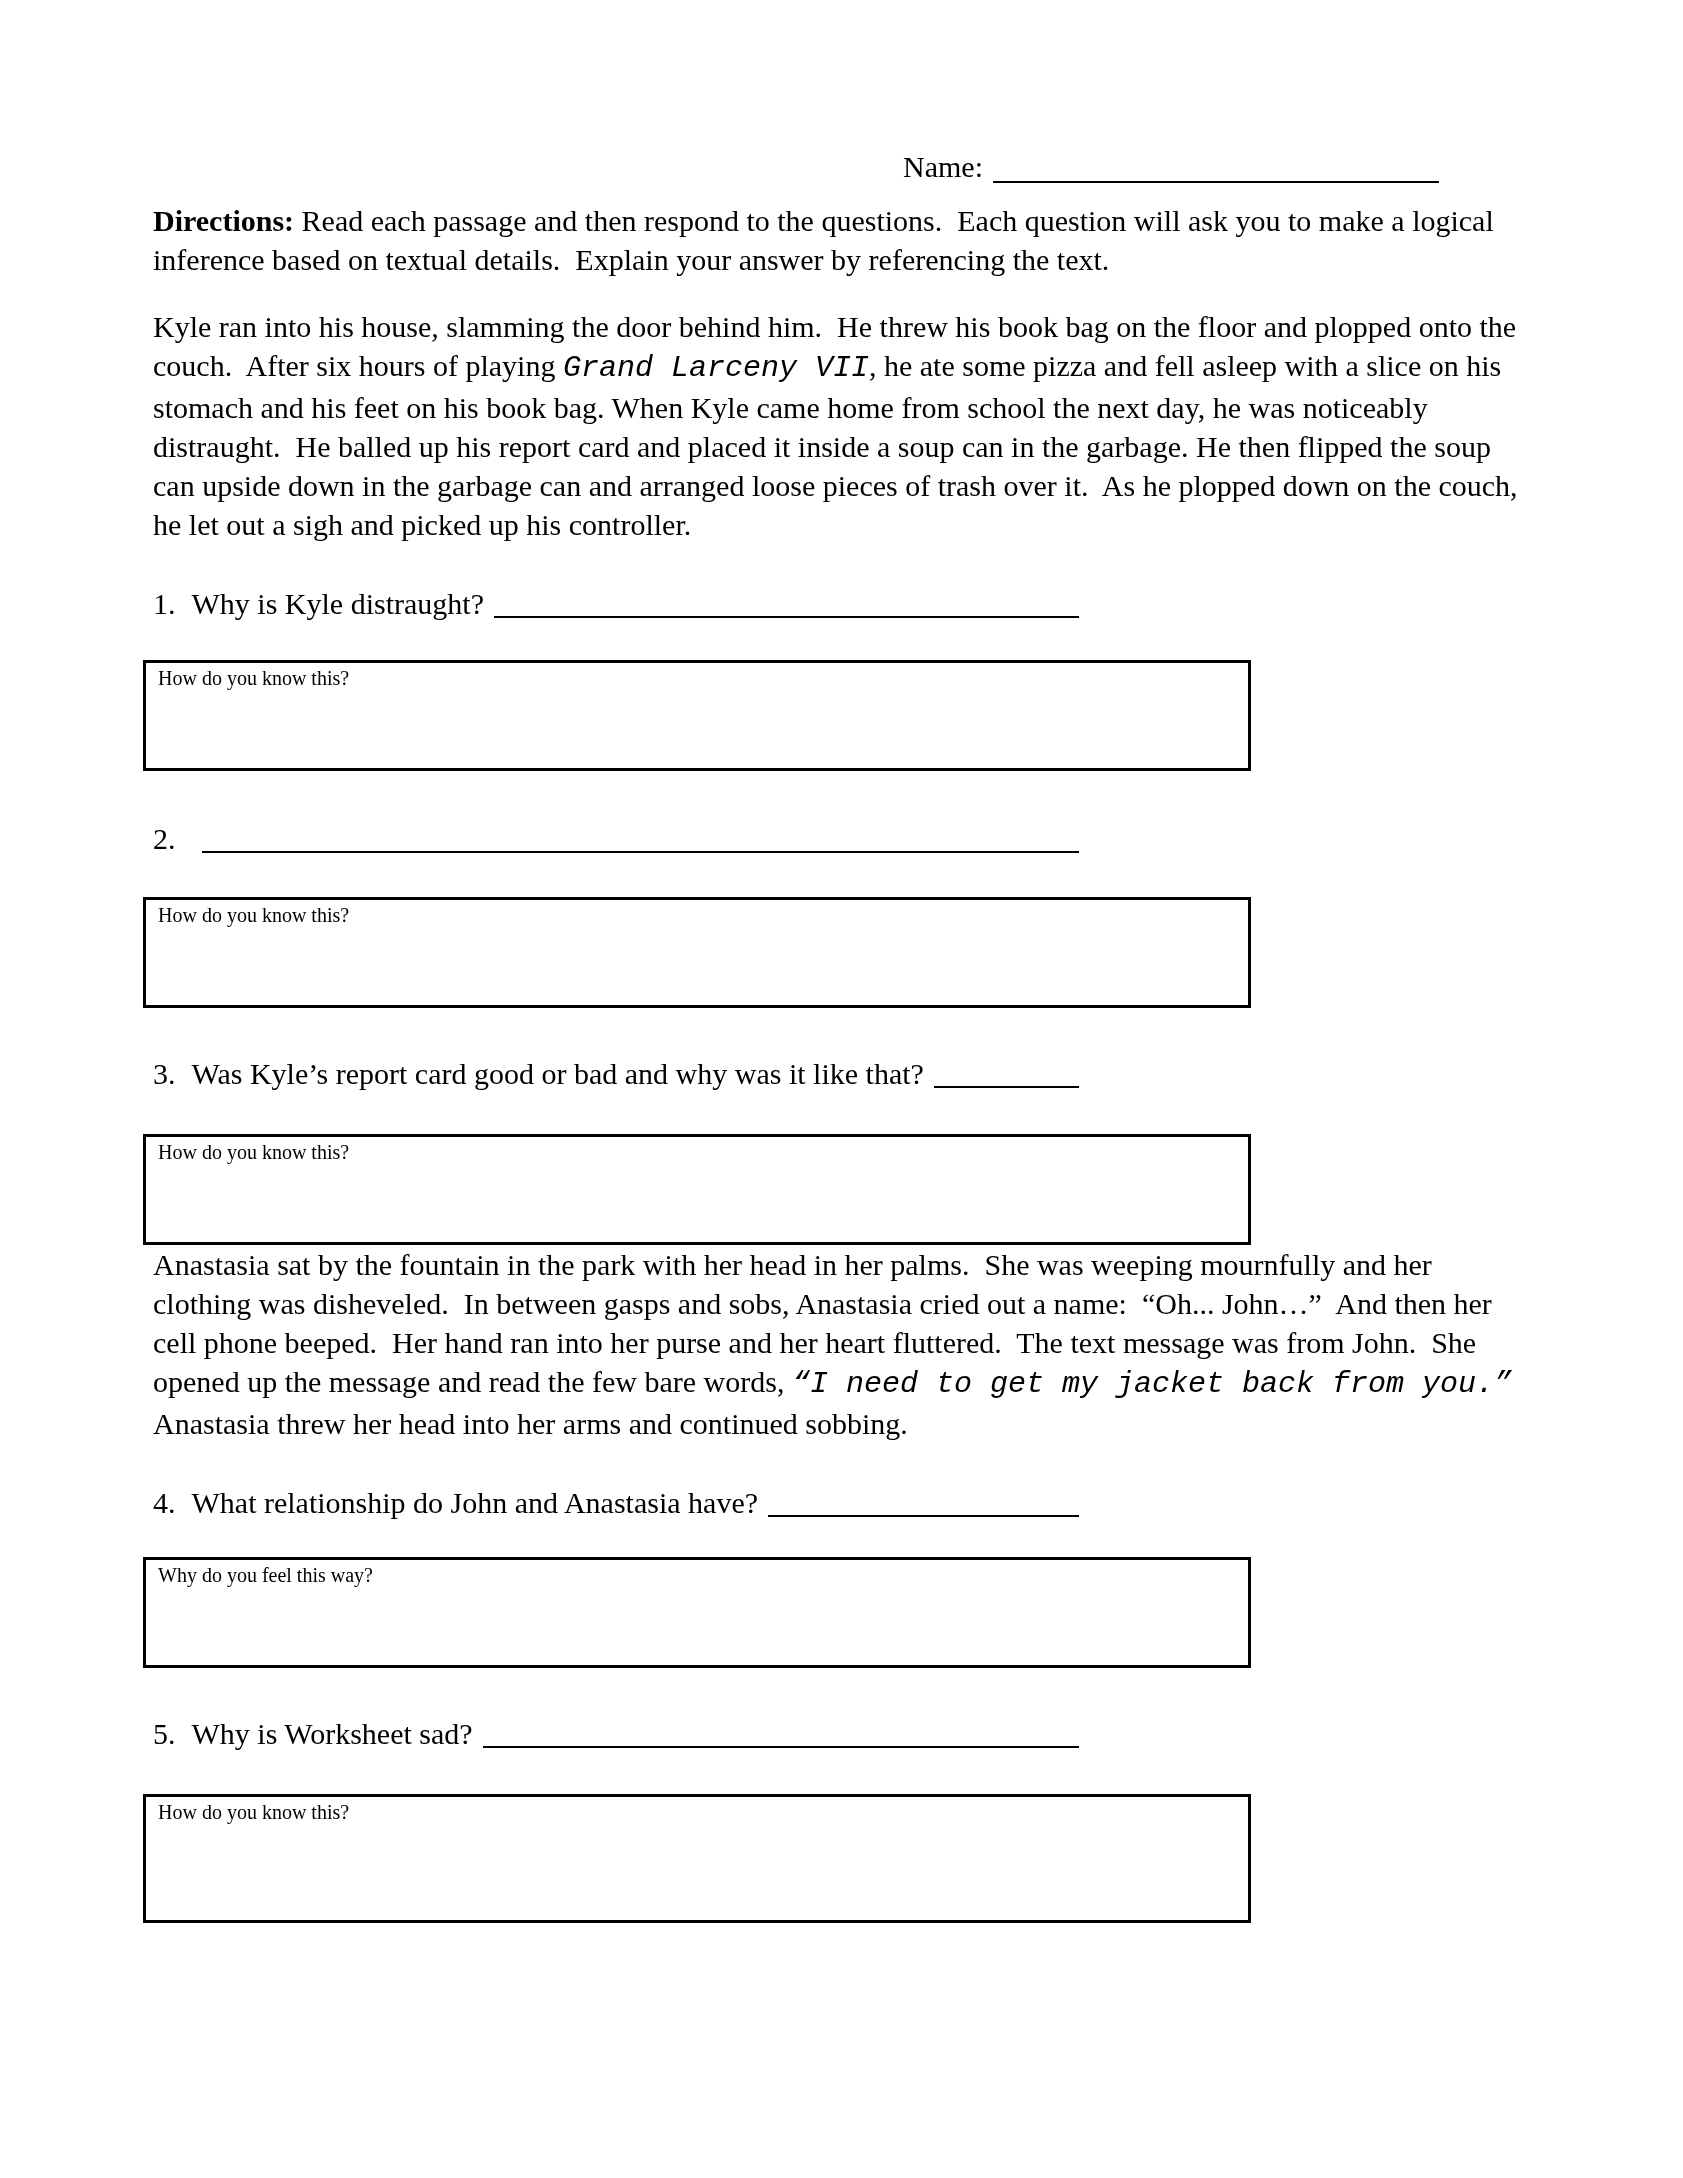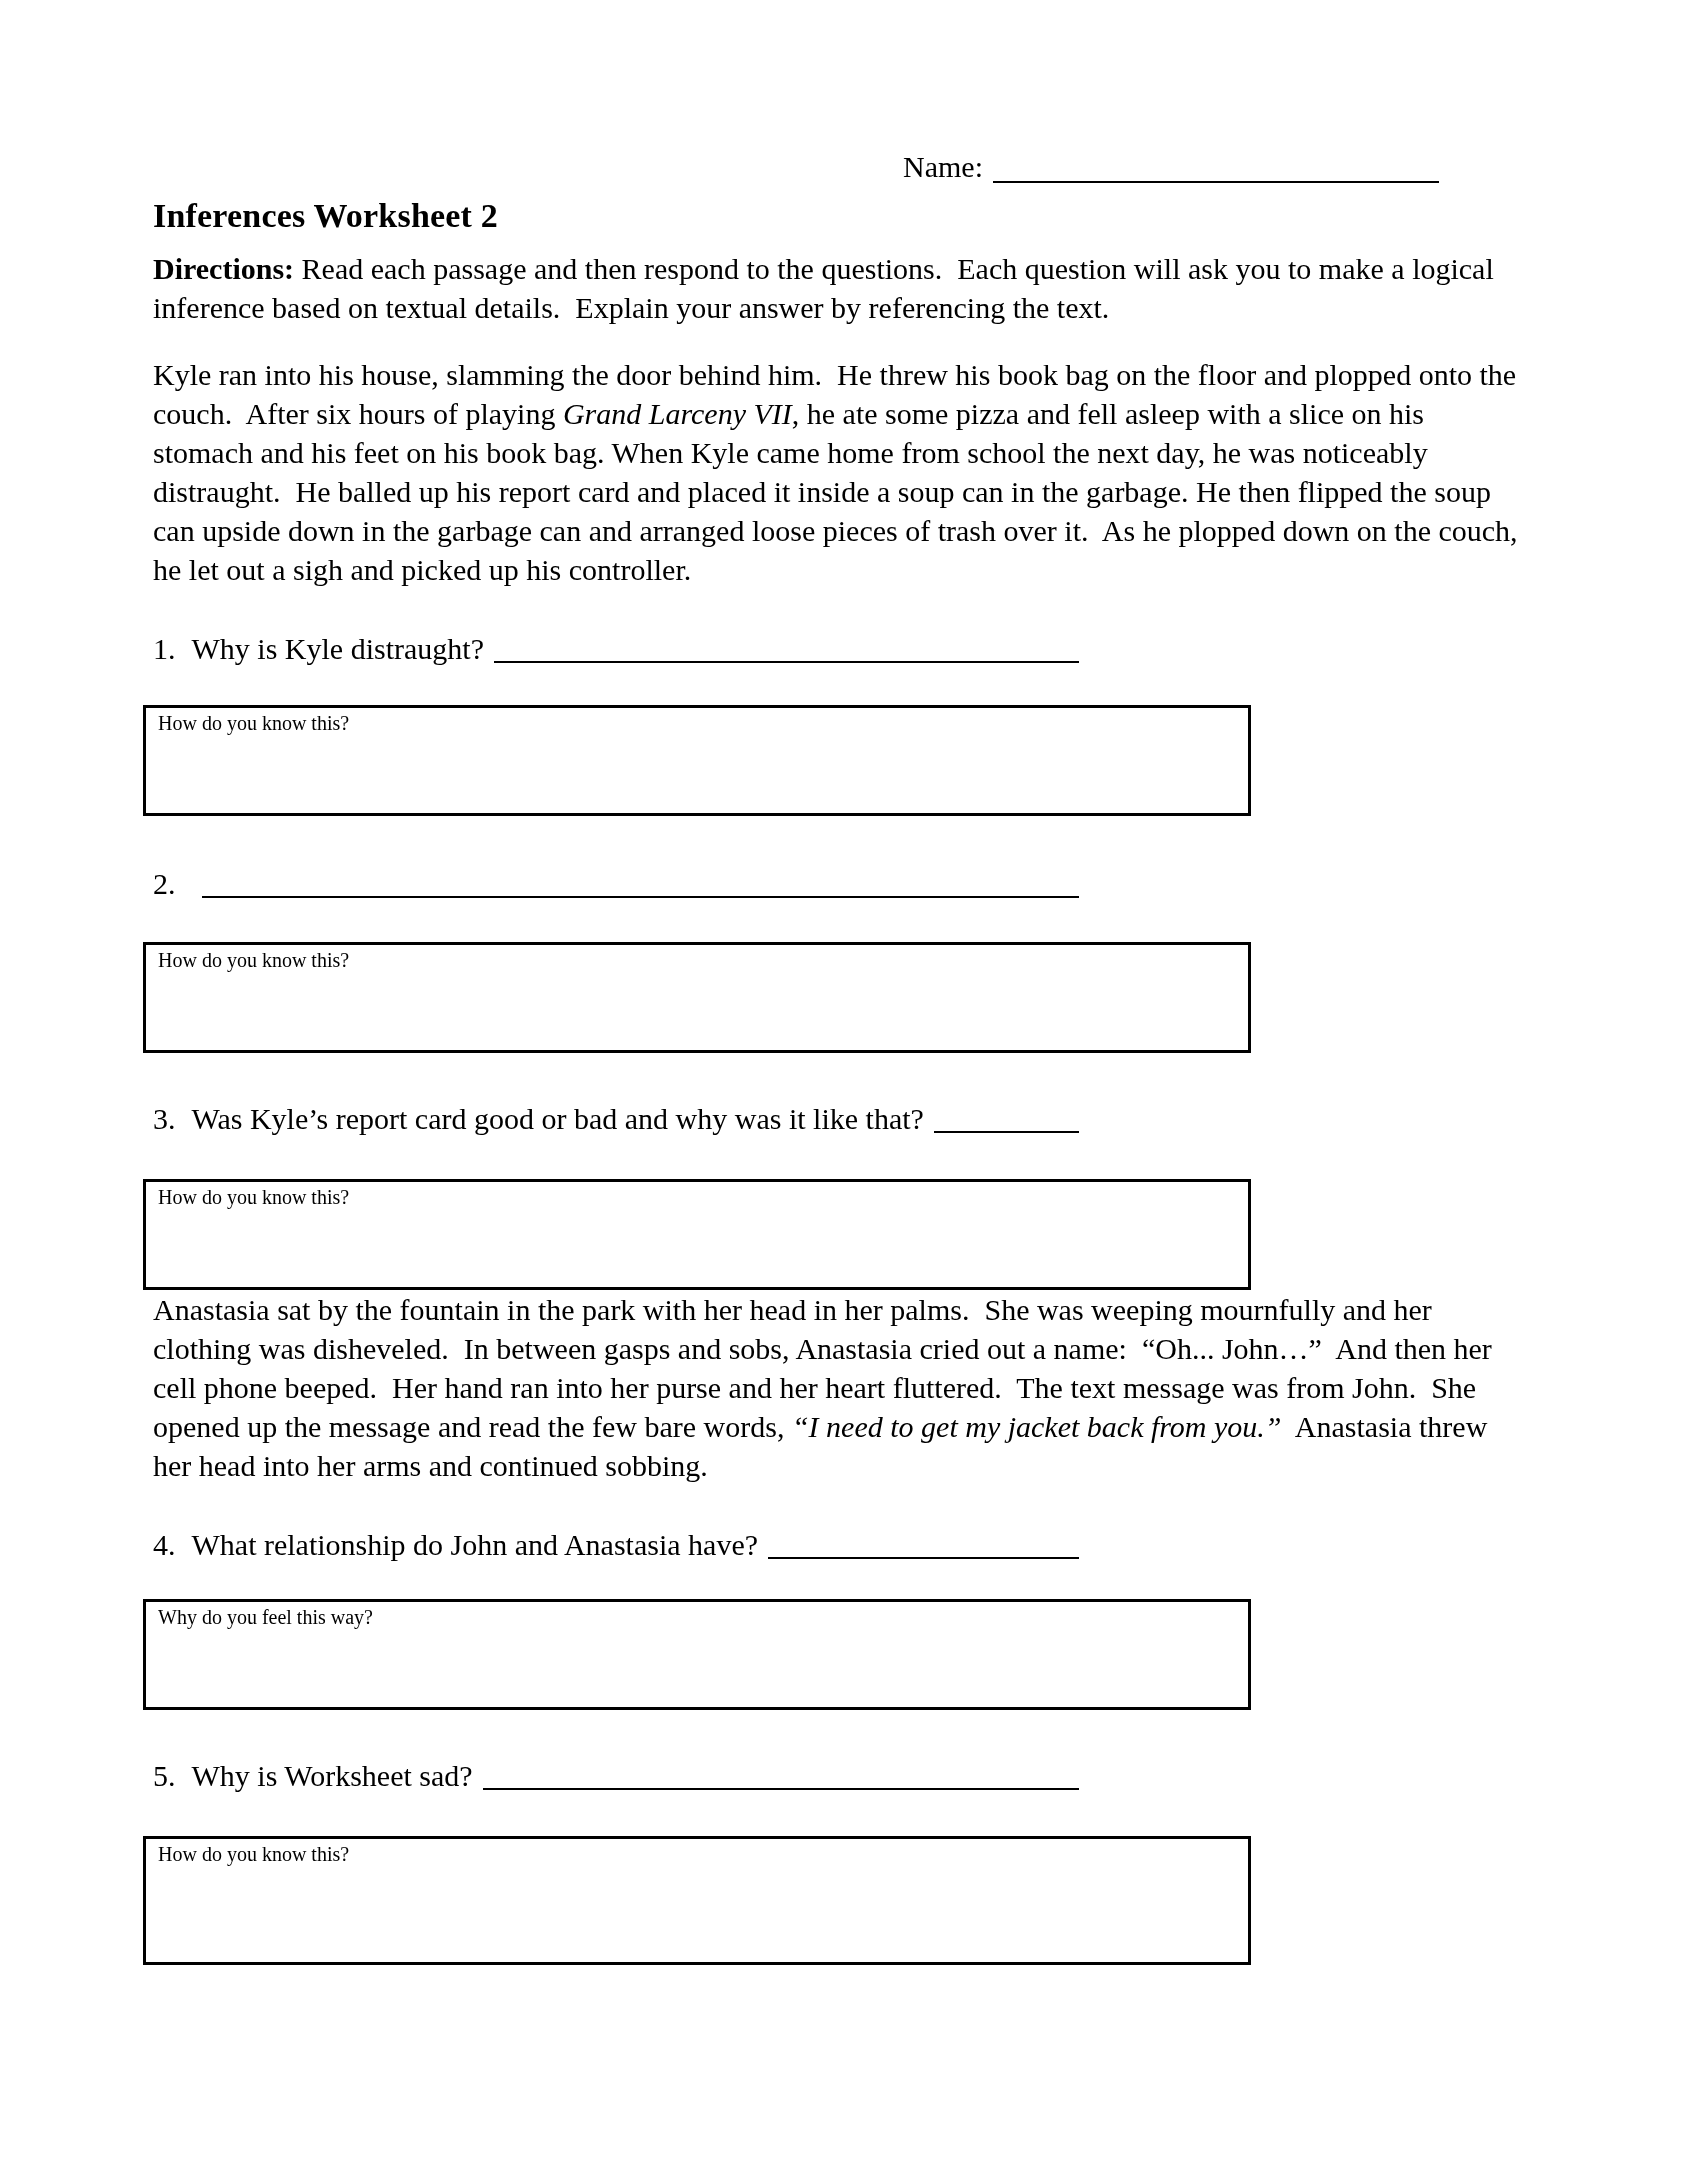--- a/index.html
+++ b/index.html
@@ -31,21 +31,21 @@
 
   
   .para{
     font-size:30px;line-height:39px;
     white-space:pre-wrap;
   }
   .directions{margin-top:14px;}
   .passage1{margin-top:28px;}
   .passage2{}
   .bold{font-weight:bold;}
-  .it{font-style:italic;}
+  .it{font-style:italic;font-family:Liberation Mono, monospace;}
 
   
   .q-row{
     display:flex;align-items:flex-end;
     width:926px;
     font-size:30px;line-height:40px;
     white-space:nowrap;
   }
   .q-num{margin-right:16px;}
   .q-fill{
@@ -82,21 +82,20 @@
 </head>
 <body>
 
 <div class="page">
 
   <div class="name-row">
     <span>Name:</span>
     <span class="name-line"></span>
   </div>
 
-  <div class="title">Inferences Worksheet 2</div>
 
   <div class="para directions"><span class="bold">Directions:</span><span> Read each passage and then respond to the questions.  Each question will ask you to make a logical inference based on textual details.  Explain your answer by referencing the text.</span></div>
 
   <div class="para passage1"><span>Kyle ran into his house, slamming the door behind him.  He threw his book bag on the floor and plopped onto the couch.  After six hours of playing </span><span class="it">Grand Larceny VII</span><span>, he ate some pizza and fell asleep with a slice on his stomach and his feet on his book bag. When Kyle came home from school the next day, he was noticeably distraught.  He balled up his report card and placed it inside a soup can in the garbage. He then flipped the soup can upside down in the garbage can and arranged loose pieces of trash over it.  As he plopped down on the couch, he let out a sigh and picked up his controller.</span></div>
 
   <div class="q-row q1">
     <span class="q-num">1.</span>
     <span>Why is Kyle distraught?</span>
     <span class="q-fill"></span>
   </div>

